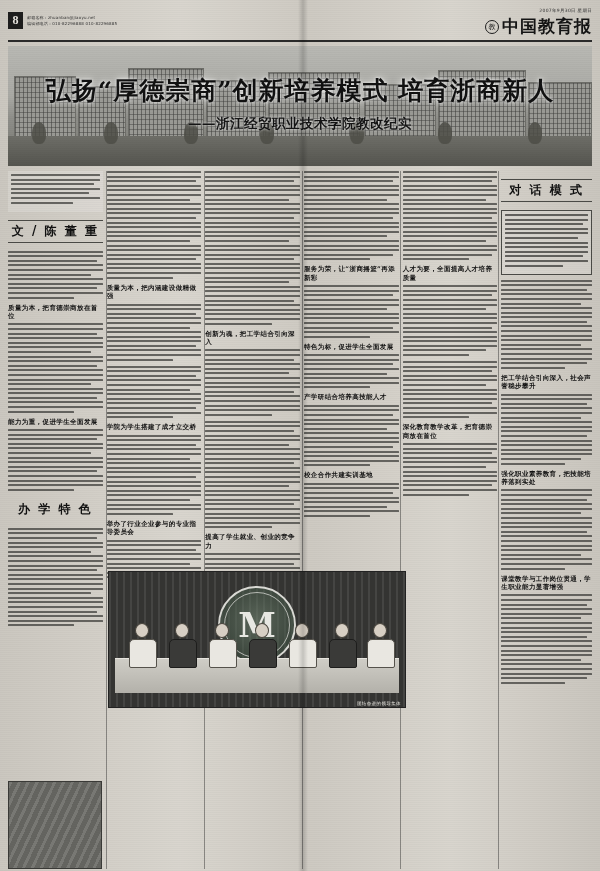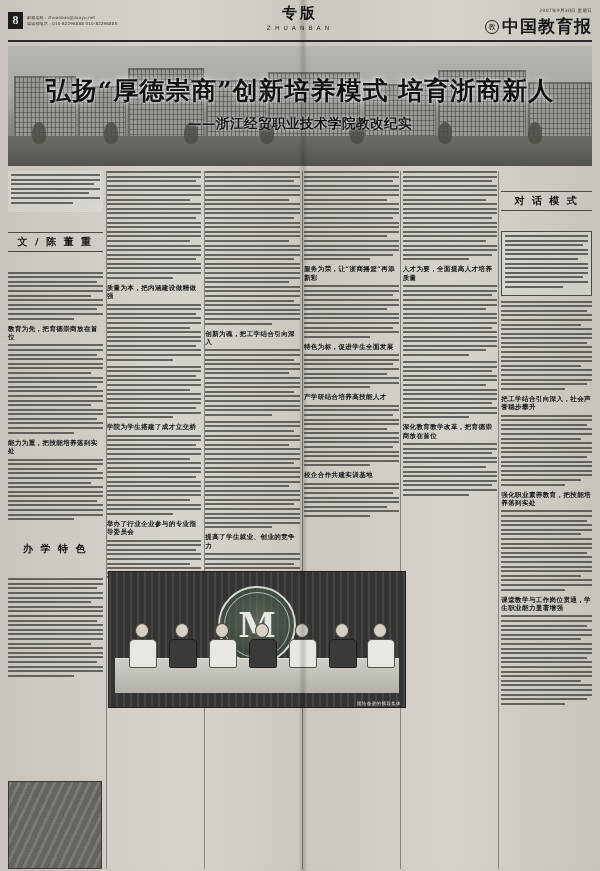--- a/index.html
+++ b/index.html
@@ -139,23 +139,23 @@
     border:1px solid #45454
     2;padding:3px;margin-bottom:5px;background:rgba(255,255,255,.18);
   }
   .boxed{
     border:1px solid #4a4a46;padding:3px 3px 2px 3px;margin-bottom:5px;
     background:rgba(255,255,255,.14);
   }
   .boxed .ln{background:#343432;}
   .tag{
     text-align:center;font-family:"DejaVu Serif","Liberation Serif",serif;
-    font-size:10px;font-weight:bold;color:#111;letter-spacing:2px;
+    font-size:12px;font-weight:bold;color:#111;letter-spacing:2px;
     border-top:1px solid #4a4a46;border-bottom:1px solid #4a4a46;
-    padding:2px 0;margin:20px 0;
+    padding:2px 0;margin:8px 0;
   }
   .tag.plain{border:none;}
 
   
   .photo{
     position:absolute;left:100px;top:400px;width:296px;height:135px;
     background:#3b3b39;border:1px solid #222;overflow:hidden;z-index:4;
   }
   .photo .curtain{
     position:absolute;inset:0;
@@ -214,24 +214,20 @@
 
   <div class="masthead">
     <div class="pageno-wrap">
       <div class="pageno">8</div>
       <div>
         <div class="ph-line">邮箱名称：zhuanban@jiaoyu.net</div>
         <div class="ph-line">编辑部电话：010-82296888   010-82296885</div>
       </div>
     </div>
 
-    <div class="center-title">
-      <div class="zb-cn">专版</div>
-      <div class="zb-py">ZHUANBAN</div>
-    </div>
 
     <div class="right-head">
       <div class="rh-date">2007年9月30日 星期日</div>
       <div class="rh-logo">
         <span class="mark">教</span>
         <span class="rh-name">中国教育报</span>
       </div>
     </div>
   </div>
 
@@ -304,21 +300,21 @@
             <div class="ln s2"></div>
             <div class="ln s1"></div>
           <div class="ln s1"></div>
             <div class="ln s3"></div>
             <div class="ln s1"></div>
             <div class="ln s1"></div>
           <div class="ln s2"></div>
             <div class="ln s1"></div>
             <div class="ln s4"></div>
         </div>
-        <div class="sec-h">教育为先，把育德崇商放在首位</div>
+        <div class="sec-h">质量为本，把育德崇商放在首位</div>
         <div class="tb">
           <div class="ln s1"></div>
             <div class="ln s1"></div>
             <div class="ln s2"></div>
             <div class="ln s1"></div>
           <div class="ln s1"></div>
             <div class="ln s1"></div>
             <div class="ln s3"></div>
             <div class="ln s1"></div>
           <div class="ln s1"></div>
@@ -327,21 +323,21 @@
             <div class="ln s1"></div>
           <div class="ln s1"></div>
             <div class="ln s3"></div>
             <div class="ln s1"></div>
             <div class="ln s1"></div>
           <div class="ln s2"></div>
             <div class="ln s1"></div>
             <div class="ln s1"></div>
             <div class="ln s4"></div>
         </div>
-        <div class="sec-h">能力为重，把技能培养落到实处</div>
+        <div class="sec-h">能力为重，促进学生全面发展</div>
         <div class="tb">
           <div class="ln s1"></div>
             <div class="ln s1"></div>
             <div class="ln s2"></div>
             <div class="ln s1"></div>
           <div class="ln s1"></div>
             <div class="ln s3"></div>
             <div class="ln s1"></div>
             <div class="ln s1"></div>
           <div class="ln s1"></div>

